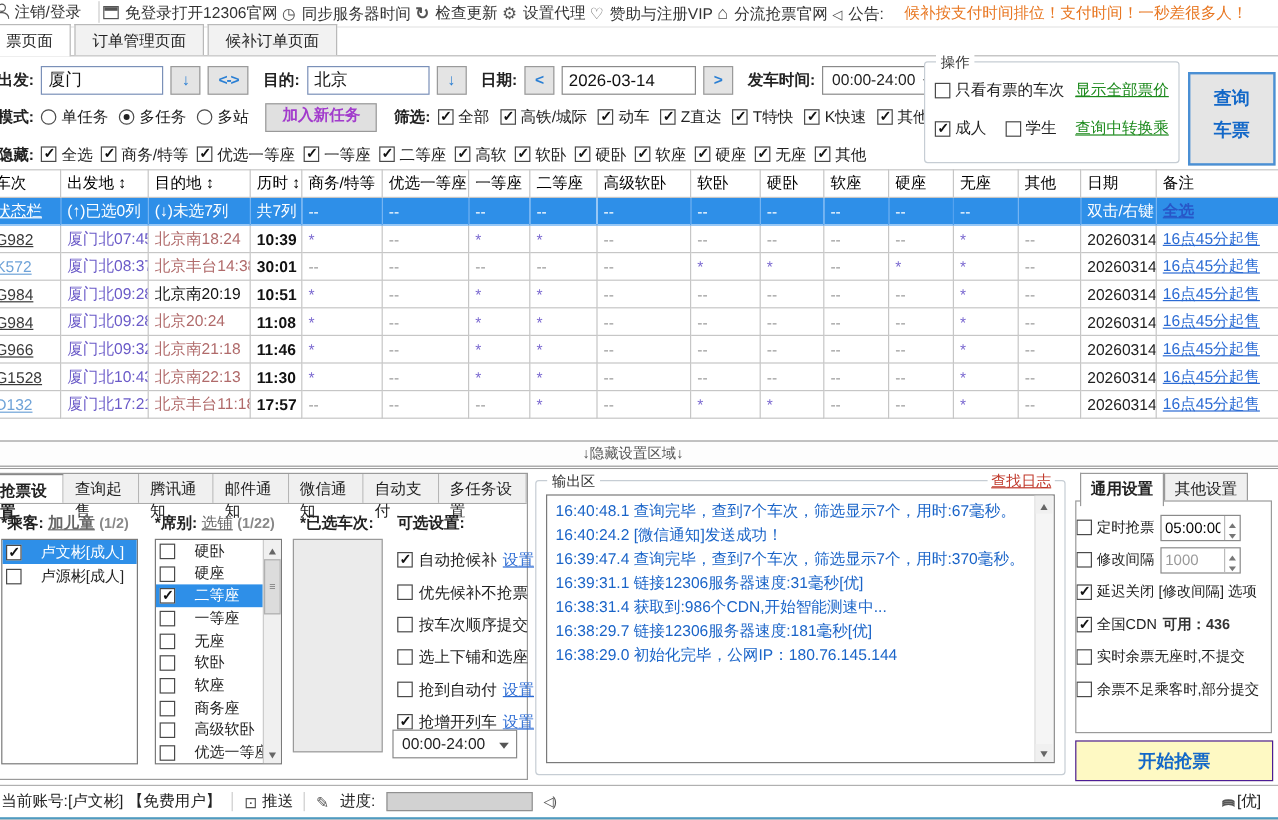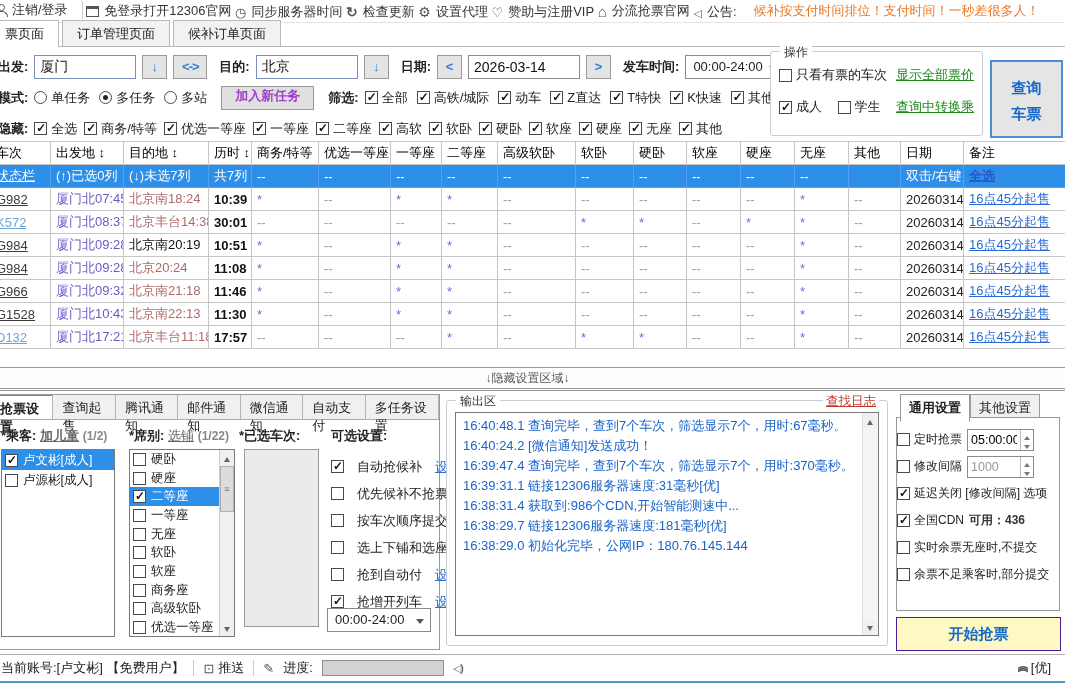--- a/index.html
+++ b/index.html
@@ -40,21 +40,21 @@
 .cb{display:inline-block;width:13px;height:13px;border:1px solid #4a4a4a;background:#fff;position:relative;flex:none}
 .cb.on::after{content:"✓";position:absolute;left:0;top:-2px;width:12px;text-align:center;font-size:12px;font-weight:bold;color:#111}
 .rb{display:inline-block;width:13px;height:13px;border:1px solid #4a4a4a;border-radius:50%;background:#fff;position:relative;flex:none}
 .rb.on::after{content:"";position:absolute;left:3px;top:3px;width:5px;height:5px;border-radius:50%;background:#222}
 .cklist{display:flex;align-items:center;gap:9px}
 .addtask{height:24px;padding:0 13px;background:#e0e0e0;border:1px solid #999;color:#a23ccc;font-weight:bold;margin:0 8px;font-size:13px}
 .opsbox{position:absolute;left:780px;top:4px;width:213px;height:85px;border:1px solid #c6cdd4;border-radius:3px;background:#fff}
 .gtitle{position:absolute;top:-8px;left:9px;background:#fff;padding:0 4px;font-size:12px;color:#333}
 .opsrow{display:flex;align-items:center;margin:14px 8px 0;justify-content:space-between}
 .glink{color:#1d8a1d;text-decoration:underline;cursor:pointer}
-.searchbtn{position:absolute;left:1000px;top:13px;width:73px;height:78px;background:#e5e5e5;border:2px solid #4a8fd4;color:#1368c8;font-weight:bold;font-size:15px;text-align:center;padding-top:13px;line-height:1.7;cursor:pointer}
+.searchbtn{position:absolute;left:1000px;top:13px;width:73px;height:78px;background:#e5e5e5;border:2px solid #4a8fd4;color:#1368c8;font-weight:bold;font-size:15px;text-align:center;padding-top:8px;line-height:1.7;cursor:pointer}
 
 table.grid{border-collapse:collapse;table-layout:fixed;width:1075px;border-top:1px solid #666}
 .grid th,.grid td{border:1px solid #c6c6c6;height:23px;padding:0 5px;font-size:13px;overflow:hidden;white-space:nowrap;text-align:left;vertical-align:middle;font-weight:normal}
 .grid th{color:#000}
 .strow td{background:#2e8fe8;color:#fff;border-color:#54a2ef;border-top-color:#2e8fe8}
 .stlabel{text-decoration:underline}
 .selall{color:#2857c8;text-decoration:underline;font-weight:bold;cursor:pointer}
 .tlink{color:#3a3a3a;text-decoration:underline;cursor:pointer}
 .tlink.alt{color:#6fa3d8}
 td.fromc{color:#6a5ac8}
@@ -69,31 +69,31 @@
 
 .settings{position:relative;height:263px;background:#fff}
 .lpanel{position:absolute;left:0;top:3px;width:450px;height:256px;border:1px solid #9a9a9a;background:#fff}
 .ptabs{display:flex;height:25px;background:#f0f0f0;border-bottom:1px solid #aaa}
 .ptab{padding:4px 9px 0;border-right:1px solid #b5b5b5;font-size:13px;color:#222;background:#f0f0f0}
 .ptab.active{background:#fff;border-top:1px solid #888;font-weight:bold}
 .small{font-size:12px;color:#888}
 .gray-link{color:#666;text-decoration:underline;cursor:pointer}
 .plabel{position:absolute;top:32px;font-size:13px;color:#222;font-weight:bold;white-space:nowrap}
 .lbox{position:absolute;top:54px;border:1px solid #7a7a7a;background:#fff;overflow:hidden}
-.litem{height:20px;display:flex;align-items:center;gap:5px;padding:0 3px;font-size:12.5px;white-space:nowrap}
+.litem{height:20px;display:flex;align-items:center;gap:16px;padding:0 3px;font-size:12.5px;white-space:nowrap}
 .litem.sel{background:#2e8fe8;color:#fff}
 .sscroll{position:absolute;right:0;top:0;bottom:0;width:15px;background:#f0f0f0;border-left:1px solid #ccc}
 .sarrow{position:absolute;left:0;width:14px;height:15px;background:#f0f0f0}
 .sarrow::after{content:"";position:absolute;left:4px;border:3.5px solid transparent}
 .sarrow.up{top:0}.sarrow.up::after{top:4px;border-bottom:5px solid #666}
 .sarrow.dn{bottom:0}.sarrow.dn::after{top:6px;border-top:5px solid #666}
 .sthumb{position:absolute;left:0;top:16px;width:14px;height:46px;background:#dcdcdc;border:1px solid #b0b0b0;text-align:center;line-height:44px;color:#777;font-size:9px}
 .selbox{position:absolute;left:253px;top:54px;width:75px;height:178px;border:1px solid #9a9a9a;background:#ebebeb}
 .optcol{position:absolute;left:340px;top:58px;width:108px}
-.optrow{display:flex;align-items:center;gap:13px;height:27px;font-size:13px;white-space:nowrap}
+.optrow{display:flex;align-items:center;gap:5px;height:27px;font-size:13px;white-space:nowrap}
 .bl{color:#2b6bd4;text-decoration:underline;cursor:pointer}
 .optdd{position:absolute;left:336px;top:213px;width:104px}
 
 .outbox{position:absolute;left:456px;top:9px;width:442px;height:246px;border:1px solid #c6cdd4;border-radius:3px;background:#fff}
 .redlink{position:absolute;top:-8px;right:8px;background:#fff;padding:0 3px;color:#c0392b;text-decoration:underline;font-size:12.5px;cursor:pointer}
 .loglist{position:absolute;left:8px;top:11px;right:8px;bottom:9px;border:1px solid #7a7a7a;background:#fff;overflow:hidden;padding:3px 20px 0 7px}
 .logline{font-size:13px;line-height:20px;color:#1a64c8;white-space:nowrap}
 .oscroll{position:absolute;right:0;top:0;bottom:0;width:16px;background:#f5f5f5;border-left:1px solid #ddd}
 
 .rtabs{position:absolute;left:910px;top:3px;display:flex}
@@ -582,21 +582,21 @@
       <span class="plabel" style="left:10px">
         <span>*乘客:</span>
         <span class="gray-link" style="font-weight:bold">加儿童</span>
         <span class="small">(1/2)</span>
       </span>
       <span class="plabel" style="left:138px">
         <span>*席别:</span>
         <span class="gray-link" style="font-weight:normal">选铺</span>
         <span class="small">(1/22)</span>
       </span>
-      <span class="plabel" style="left:248px">*已选车次:</span>
+      <span class="plabel" style="left:259px">*已选车次:</span>
       <span class="plabel" style="left:340px">可选设置:</span>
 
       <div class="lbox" style="left:10px;width:114px;height:188px">
 
           <div class="litem sel">
               <span class="cb on"></span>
               <span>卢文彬[成人]</span>
             </div>
 
           <div class="litem">

